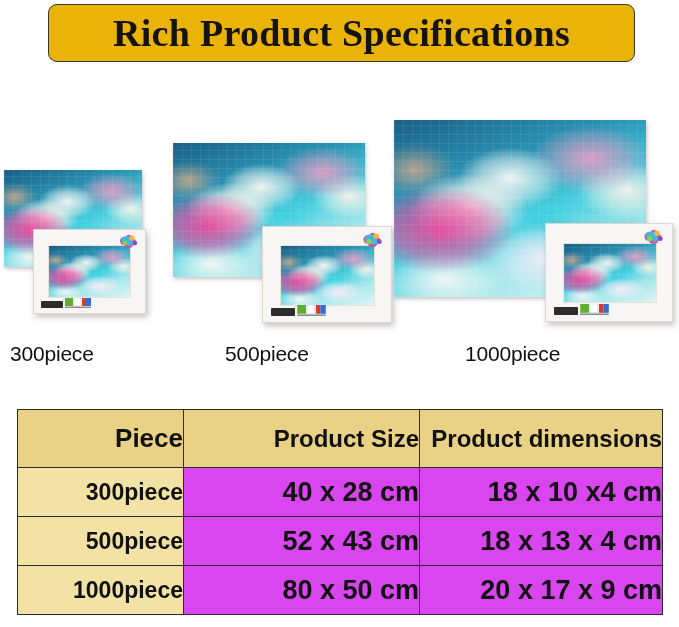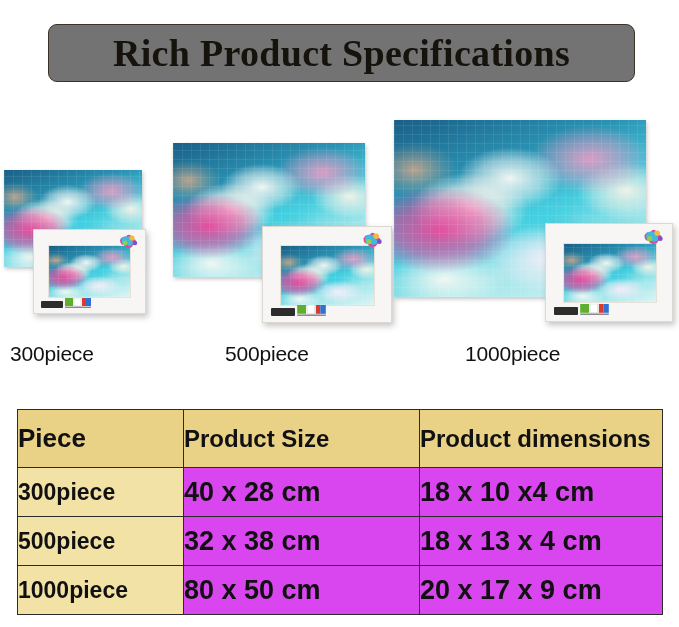--- a/index.html
+++ b/index.html
@@ -13,24 +13,24 @@
     position: relative;
     overflow: hidden;
     font-family: "Liberation Sans", sans-serif;
     -webkit-font-smoothing: antialiased;
   }
 
   
   #title-banner {
     position: absolute;
     left: 48px;
-    top: 24px;
+    top: 4px;
     width: 587px;
     height: 58px;
-    background: #737373;
+    background: #eab308;
     border: 1px solid #3a3326;
     border-radius: 9px;
     box-sizing: border-box;
     display: flex;
     align-items: center;
     justify-content: center;
   }
   #title-text {
     font-family: "Liberation Serif", serif;
     font-weight: bold;
@@ -131,21 +131,21 @@
   #spec-table {
     position: absolute;
     left: 17px;
     top: 409px;
     width: 645px;
     border-collapse: collapse;
     table-layout: fixed;
   }
   #spec-table td {
     border: 1.5px solid #2b2b2b;
-    text-align: left;
+    text-align: right;
     vertical-align: middle;
     color: #111111;
     padding: 0;
   }
   .col-piece  { width: 166px; }
   .col-expand { width: 236px; }
   .col-pkg    { width: 243px; }
 
   .th {
     background: #e9d286;
@@ -284,21 +284,21 @@
       <td class="th">Product Size</td>
       <td class="th">Product dimensions</td>
     </tr>
     <tr>
       <td class="row-cell cell-piece">300piece</td>
       <td class="row-cell cell-val">40 x 28 cm</td>
       <td class="row-cell cell-val">18 x 10 x4 cm</td>
     </tr>
     <tr>
       <td class="row-cell cell-piece">500piece</td>
-      <td class="row-cell cell-val">32 x 38 cm</td>
+      <td class="row-cell cell-val">52 x 43 cm</td>
       <td class="row-cell cell-val">18 x 13 x 4 cm</td>
     </tr>
     <tr>
       <td class="row-cell cell-piece">1000piece</td>
       <td class="row-cell cell-val">80 x 50 cm</td>
       <td class="row-cell cell-val">20 x 17 x 9 cm</td>
     </tr>
   </tbody>
 </table>
 

